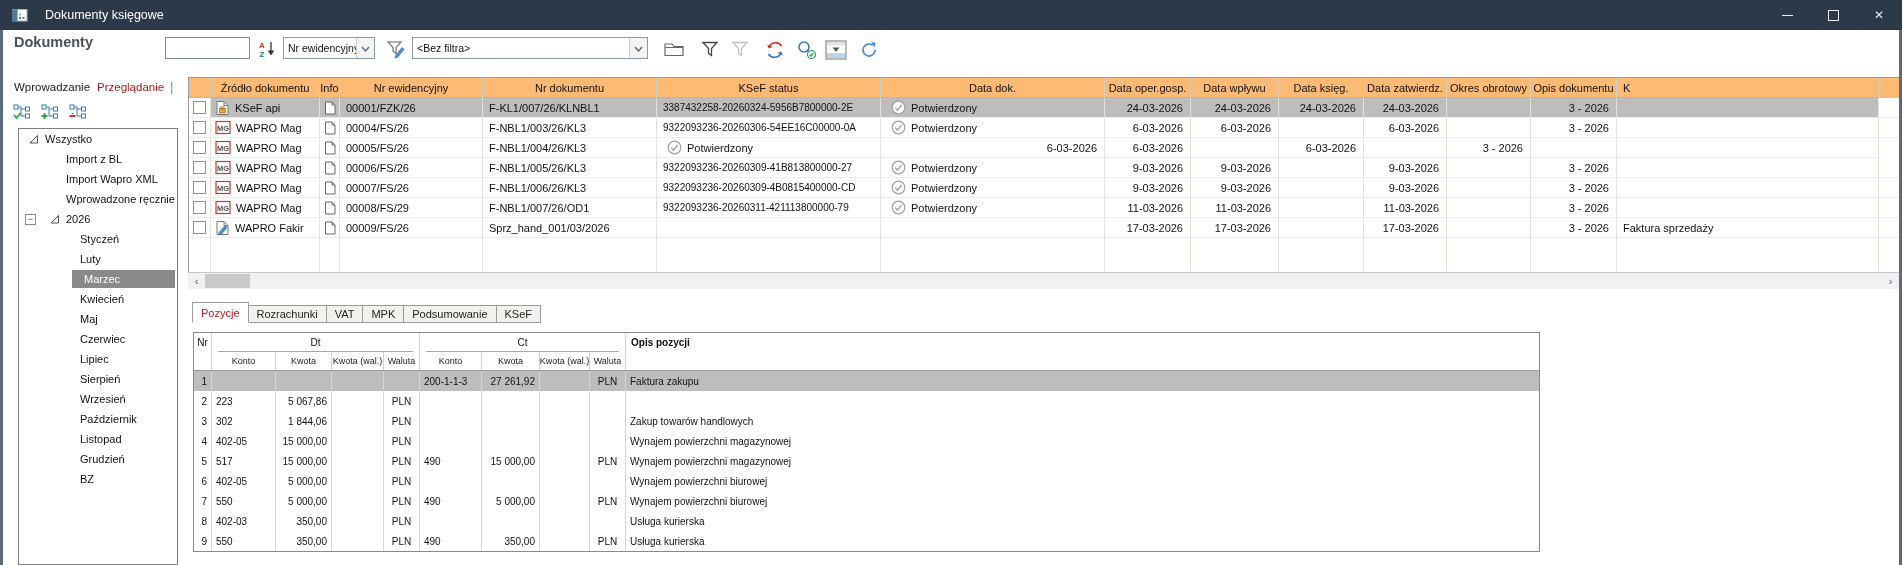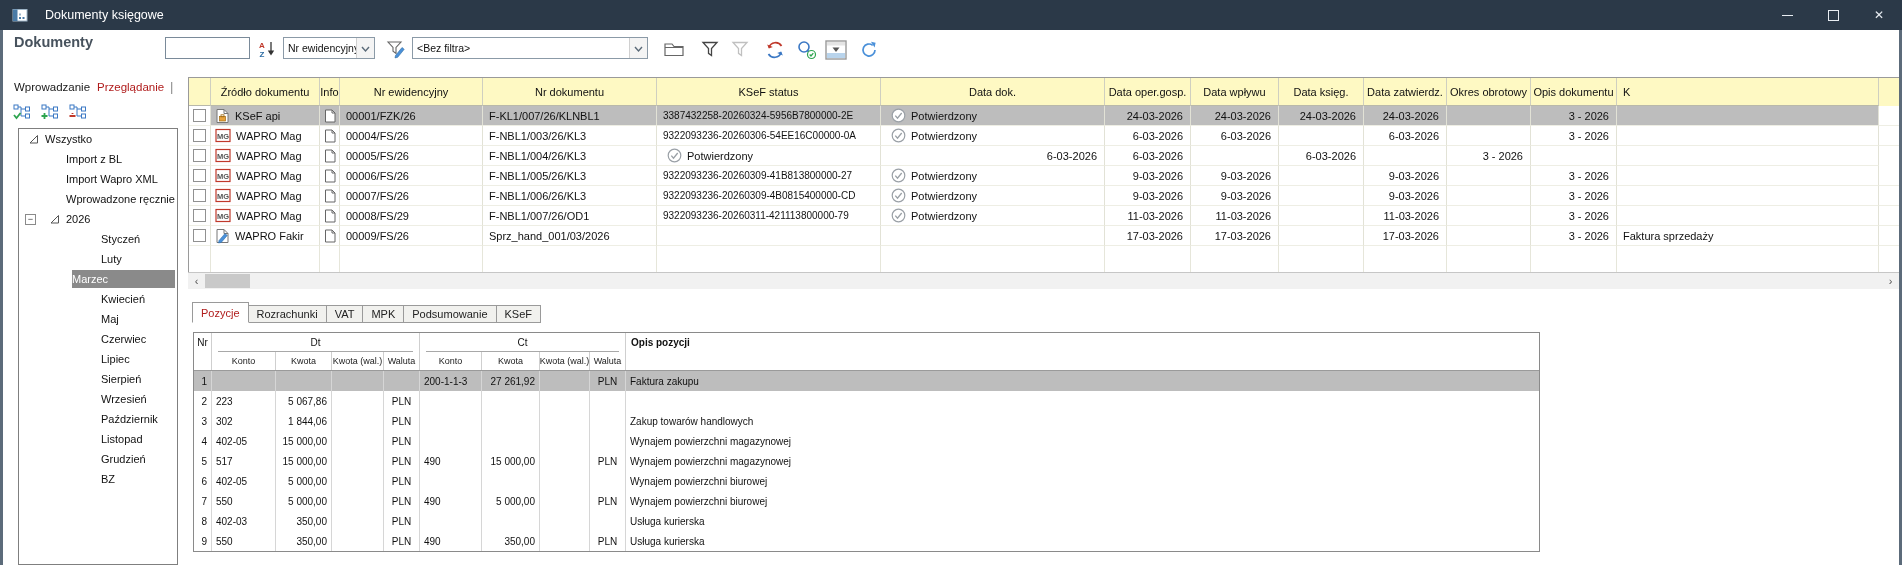--- a/index.html
+++ b/index.html
@@ -29,40 +29,40 @@
   .sb-toolbtn{width:22px;height:22px;display:flex;align-items:center;justify-content:center;}
   .treebox{position:absolute;left:18px;top:128px;width:160px;height:437px;
     border:1px solid #7f7f7f;background:#fff;box-sizing:border-box;overflow:hidden;}
   .tree-row{position:relative;height:20px;display:flex;align-items:center;font-size:11px;white-space:nowrap;}
   .tree-row .tri{width:11px;height:11px;flex:0 0 auto;}
   .tree-row .minusbox{width:11px;height:11px;border:1px solid #8a8a8a;background:#fff;
     display:flex;align-items:center;justify-content:center;font-size:9px;line-height:9px;color:#333;flex:0 0 auto;box-sizing:border-box;}
   .tree-row.lvl0 .tri{margin-left:10px;} .tree-row.lvl0 .lbl{margin-left:5px;}
   .tree-row.lvl0 .minusbox{margin-left:6px;} .tree-row.lvl0 .minusbox + .tri{margin-left:14px;}
   .tree-row.lvl1 .lbl{margin-left:47px;}
-  .tree-row.lvl2 .lbl{margin-left:82px;}
+  .tree-row.lvl2 .lbl{margin-left:61px;}
   .tree-row.sel .hl{position:absolute;left:53px;right:2px;top:1px;bottom:1px;background:#8a8a8a;
-    color:#fff;display:flex;align-items:center;}
+    color:#fff;display:flex;align-items:center;padding-left:12px;}
   
   .searchbox{position:absolute;left:165px;top:37px;width:85px;height:22px;border:1px solid #7a8a99;
     box-sizing:border-box;font-size:11px;padding:0 4px;outline:none;font-family:inherit;}
   .tbicon{position:absolute;top:39px;width:20px;height:20px;}
   .combo{position:absolute;top:37px;height:22px;border:1px solid #8b9aa7;background:#fff;
     box-sizing:border-box;display:flex;align-items:center;}
   .combo .val{flex:1;font-size:10.5px;padding-left:4px;overflow:hidden;white-space:nowrap;}
   .combo .arrow{width:17px;height:100%;border-left:1px solid #d0d0d0;background:#f4f4f4;
     display:flex;align-items:center;justify-content:center;}
   
   :root{
     --dcols:22px 109px 20px 143px 174px 224px 224px 86px 88px 85px 83px 84px 86px 262px 24px;
     --pcols:18px 64px 56px 52px 36px 62px 58px 50px 36px 915px;
   }
   .doctable{position:absolute;left:188px;top:77px;width:1714px;box-sizing:border-box;
     border:1px solid #9a9a9a;border-bottom:none;overflow:hidden;background:#fff;}
-  .dt-header{display:grid;grid-template-columns:var(--dcols);height:28px;background:#fef9c3;text-align:center;}
+  .dt-header{display:grid;grid-template-columns:var(--dcols);height:20px;background:#fdba74;text-align:center;}
   .hc{display:flex;align-items:center;justify-content:center;font-size:11px;color:#111;
     border-right:1px solid #cfcfc0;border-bottom:1px solid #b9b9aa;box-sizing:border-box;
     overflow:hidden;white-space:nowrap;}
   .hc.hl-left{justify-content:flex-start;padding-left:6px;}
   .doc-row{display:grid;grid-template-columns:var(--dcols);height:20px;}
   .cell{display:flex;align-items:center;overflow:hidden;white-space:nowrap;font-size:11px;
     border-right:1px solid #e2e2d6;border-bottom:1px solid #eeeee4;box-sizing:border-box;}
   .a-l{padding-left:6px;} .a-r{justify-content:flex-end;padding-right:7px;} .a-c{justify-content:center;}
   .cell.c5{font-size:10px;}
   .cell .icn{display:flex;align-items:center;margin:0 5px 0 4px;flex:0 0 auto;}

